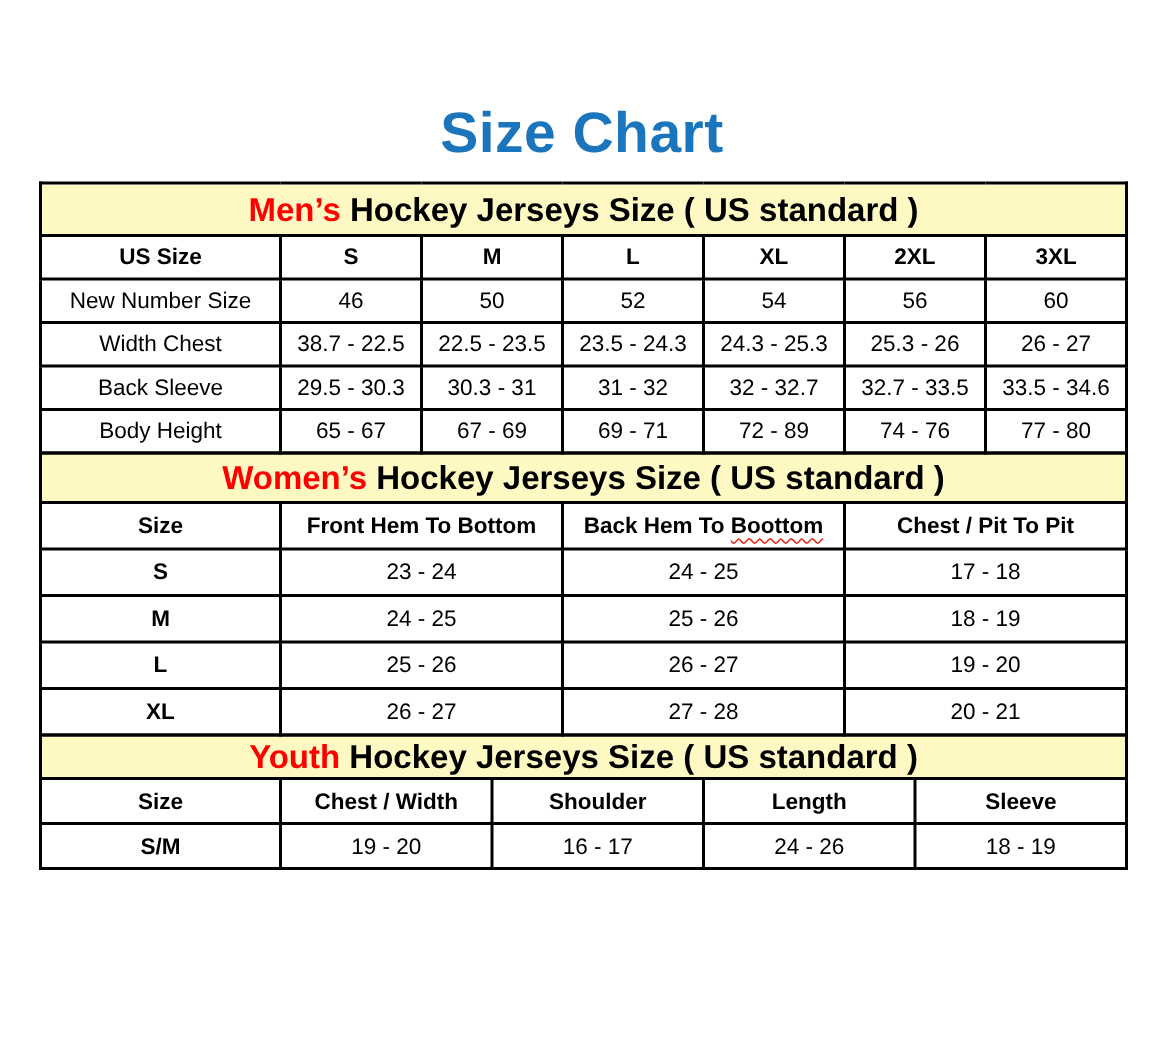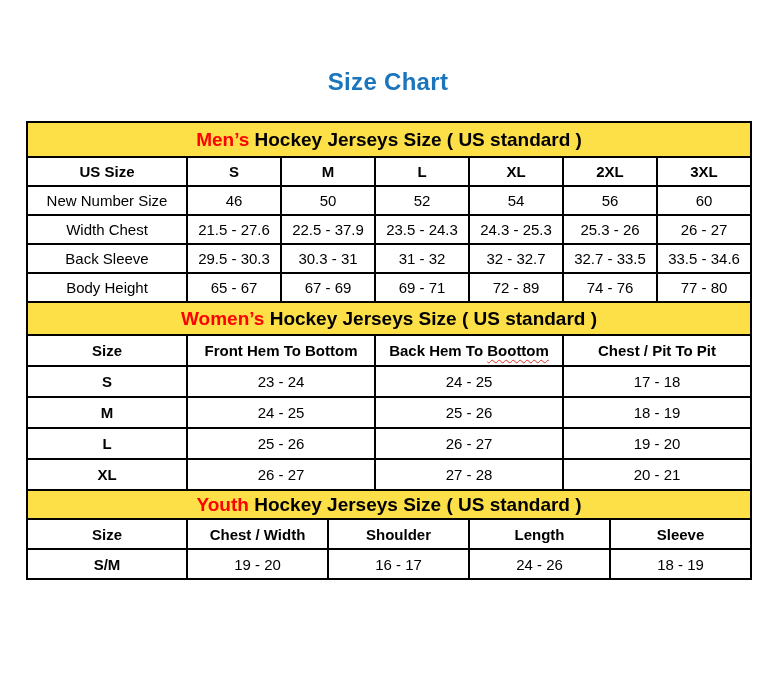--- a/index.html
+++ b/index.html
@@ -13,21 +13,21 @@
     position: relative;
     font-family: "Liberation Sans", sans-serif;
     color: #000000;
   }
   .page-title {
     position: absolute;
     top: 68px;
     left: 0;
     width: 776px;
     text-align: center;
-    font-size: 24px;
+    font-size: 38px;
     font-weight: bold;
     color: #1B75BC;
     letter-spacing: 0.3px;
   }
   .tables {
     position: absolute;
     left: 26px;
     top: 121px;
     width: 724px;
   }
@@ -40,22 +40,22 @@
   th, td {
     border: 2px solid #000000;
     text-align: center;
     vertical-align: middle;
     padding: 0;
     font-size: 15px;
     overflow: hidden;
     white-space: nowrap;
   }
   .section-cell {
-    background: #fde047;
-    font-size: 19px;
+    background: #fef9c3;
+    font-size: 22px;
     font-weight: bold;
   }
   .mens   .section-cell { height: 33px; }
   .womens .section-cell { height: 31px; }
   .youth  .section-cell { height: 27px; }
   .accent { color: #FF0000; }
   .cols-row th { font-weight: bold; }
   .mens   .cols-row th, .mens   tbody td { height: 27px; text-align: center; }
   .womens .cols-row th, .womens tbody td { height: 29px; }
   .youth  .cols-row th, .youth  tbody td { height: 28px; }
@@ -106,22 +106,22 @@
         <td class="row-label">New Number Size</td>
         <td>46</td>
         <td>50</td>
         <td>52</td>
         <td>54</td>
         <td>56</td>
         <td>60</td>
       </tr>
       <tr>
         <td class="row-label">Width Chest</td>
-        <td>21.5 - 27.6</td>
-        <td>22.5 - 37.9</td>
+        <td>38.7 - 22.5</td>
+        <td>22.5 - 23.5</td>
         <td>23.5 - 24.3</td>
         <td>24.3 - 25.3</td>
         <td>25.3 - 26</td>
         <td>26 - 27</td>
       </tr>
       <tr>
         <td class="row-label">Back Sleeve</td>
         <td>29.5 - 30.3</td>
         <td>30.3 - 31</td>
         <td>31 - 32</td>

